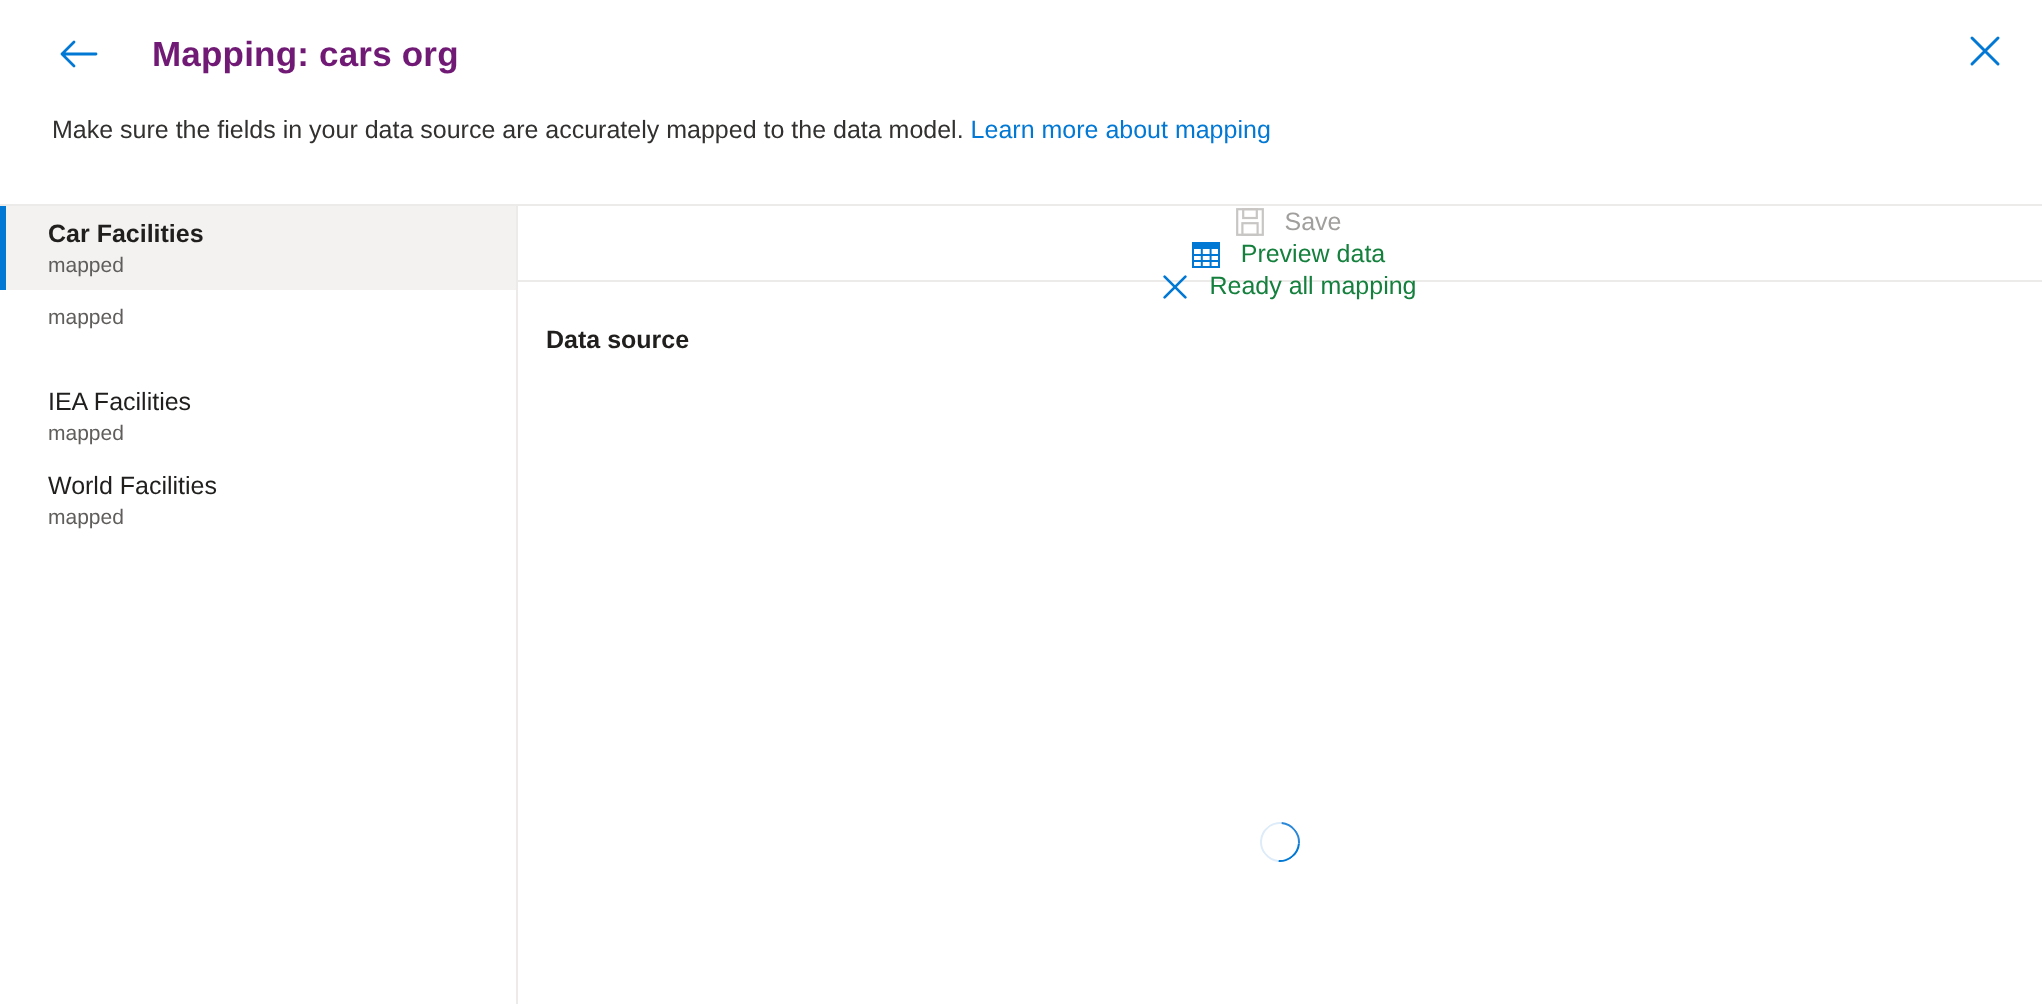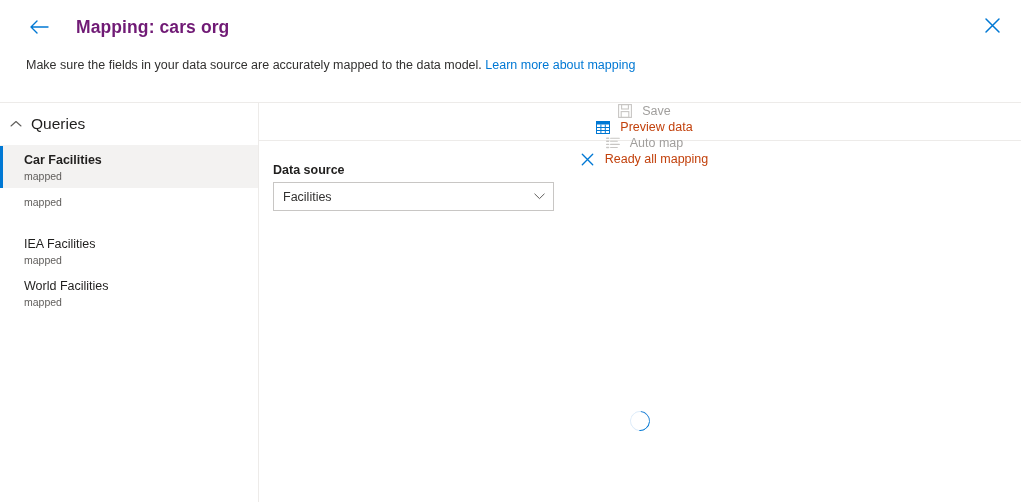--- a/index.html
+++ b/index.html
@@ -217,21 +217,21 @@
   .tb-icon {
     width: 16px;
     height: 16px;
     display: flex;
     align-items: center;
     justify-content: center;
     flex: none;
   }
   .tb-label {
     font-size: 12.5px;
-    color: #c2410c;
+    color: #15803d;
     margin-left: 9px;
   }
   .tb-btn.disabled .tb-label {
     color: #a19f9d;
   }
 
   .main-content {
     padding: 22px 0 0 14px;
   }
   .field-label {
@@ -308,28 +308,20 @@
   <div class="close-btn">
     <svg width="17" height="17" viewBox="0 0 17 17" aria-hidden="true">
       <path d="M2 2 L15 15 M15 2 L2 15" stroke="#0078d4" stroke-width="1.5" fill="none" stroke-linecap="round"></path>
     </svg>
   </div>
 </div>
 
 <div class="body-split">
 
   <div class="sidebar">
-    <div class="queries-header">
-      <span class="chevron-up">
-        <svg width="12" height="8" viewBox="0 0 12 8" aria-hidden="true">
-          <path d="M1 6 L6 1.5 L11 6" stroke="#605e5c" stroke-width="1.1" fill="none" stroke-linecap="round" stroke-linejoin="round"></path>
-        </svg>
-      </span>
-      <span class="queries-title">Queries</span>
-    </div>
 
     <div class="query-item selected">
       <div class="query-name">Car Facilities</div>
       <div class="query-sub">mapped</div>
     </div>
     <div class="query-item">
       <div class="query-sub">mapped</div>
     </div>
     <div class="query-item">
       <div class="query-name">IEA Facilities</div>
@@ -360,51 +352,34 @@
         <span class="tb-icon">
           <svg width="14" height="13" viewBox="0 0 14 13" aria-hidden="true">
             <rect x="0.5" y="0.5" width="13" height="12" fill="#ffffff" stroke="#0078d4" stroke-width="1"></rect>
             <rect x="0.5" y="0.5" width="13" height="3" fill="#0078d4"></rect>
             <path d="M4.9 3.5 V12.5 M9.3 3.5 V12.5 M0.5 6.5 H13.5 M0.5 9.5 H13.5" stroke="#0078d4" stroke-width="1"></path>
           </svg>
         </span>
         <span class="tb-label">Preview data</span>
       </div>
 
-      <div class="tb-btn disabled">
-        <span class="tb-icon">
-          <svg width="14" height="12" viewBox="0 0 14 12" aria-hidden="true">
-            <path d="M0.7 1.2 H2.6 M0.7 4.3 H2.6 M0.7 7.4 H2.6 M0.7 10.5 H2.6" stroke="#c8c6c4" stroke-width="1.4" stroke-linecap="round"></path>
-            <path d="M4.6 1.2 H13.3 M4.6 4.3 H11.3 M4.6 7.4 H13.3 M4.6 10.5 H11.3" stroke="#c8c6c4" stroke-width="1.1" stroke-linecap="round"></path>
-          </svg>
-        </span>
-        <span class="tb-label">Auto map</span>
-      </div>
 
       <div class="tb-btn">
         <span class="tb-icon">
           <svg width="13" height="13" viewBox="0 0 13 13" aria-hidden="true">
             <path d="M1.3 1.3 L11.7 11.7 M11.7 1.3 L1.3 11.7" stroke="#0078d4" stroke-width="1.35" stroke-linecap="round"></path>
           </svg>
         </span>
         <span class="tb-label">Ready all mapping</span>
       </div>
 
     </div>
 
     <div class="main-content">
       <div class="field-label">Data source</div>
-      <div class="dropdown">
-        <span class="dropdown-value">Facilities</span>
-        <span class="chev-down">
-          <svg width="11" height="7" viewBox="0 0 11 7" aria-hidden="true">
-            <path d="M0.8 1 L5.5 5.6 L10.2 1" stroke="#605e5c" stroke-width="1" fill="none" stroke-linecap="round" stroke-linejoin="round"></path>
-          </svg>
-        </span>
-      </div>
     </div>
 
     <div class="spinner-wrap">
       <div class="spinner"></div>
     </div>
 
   </div>
 </div>
 
 </body></html>

